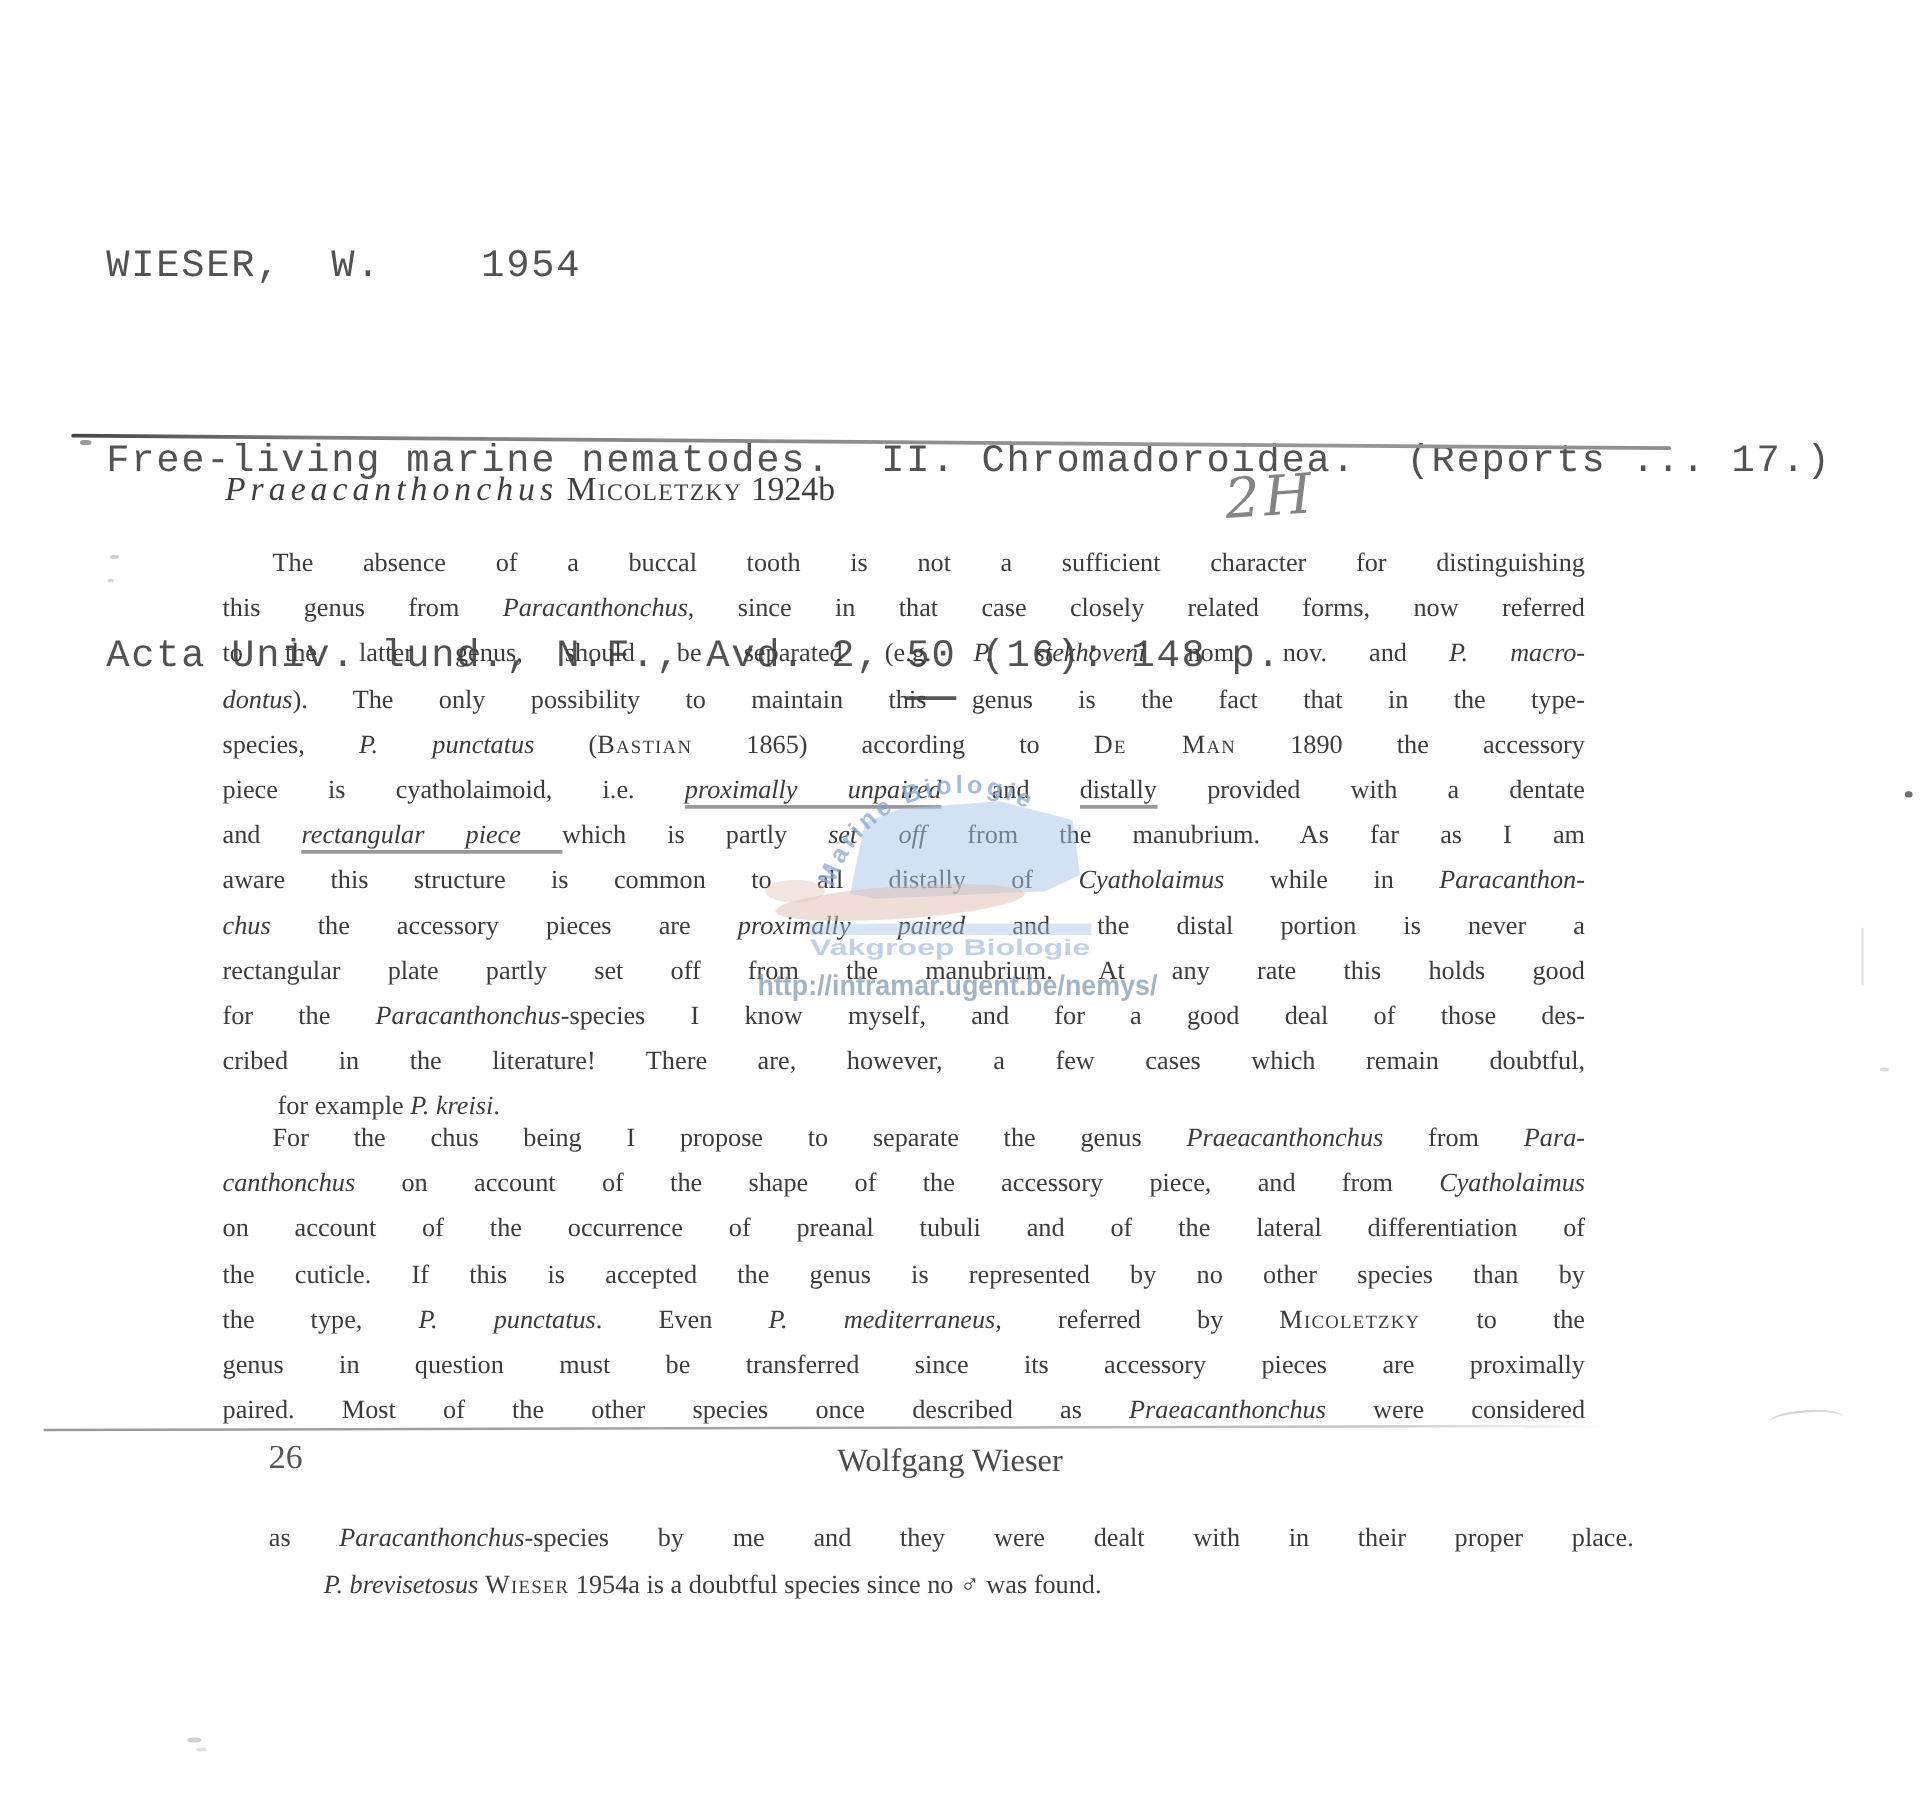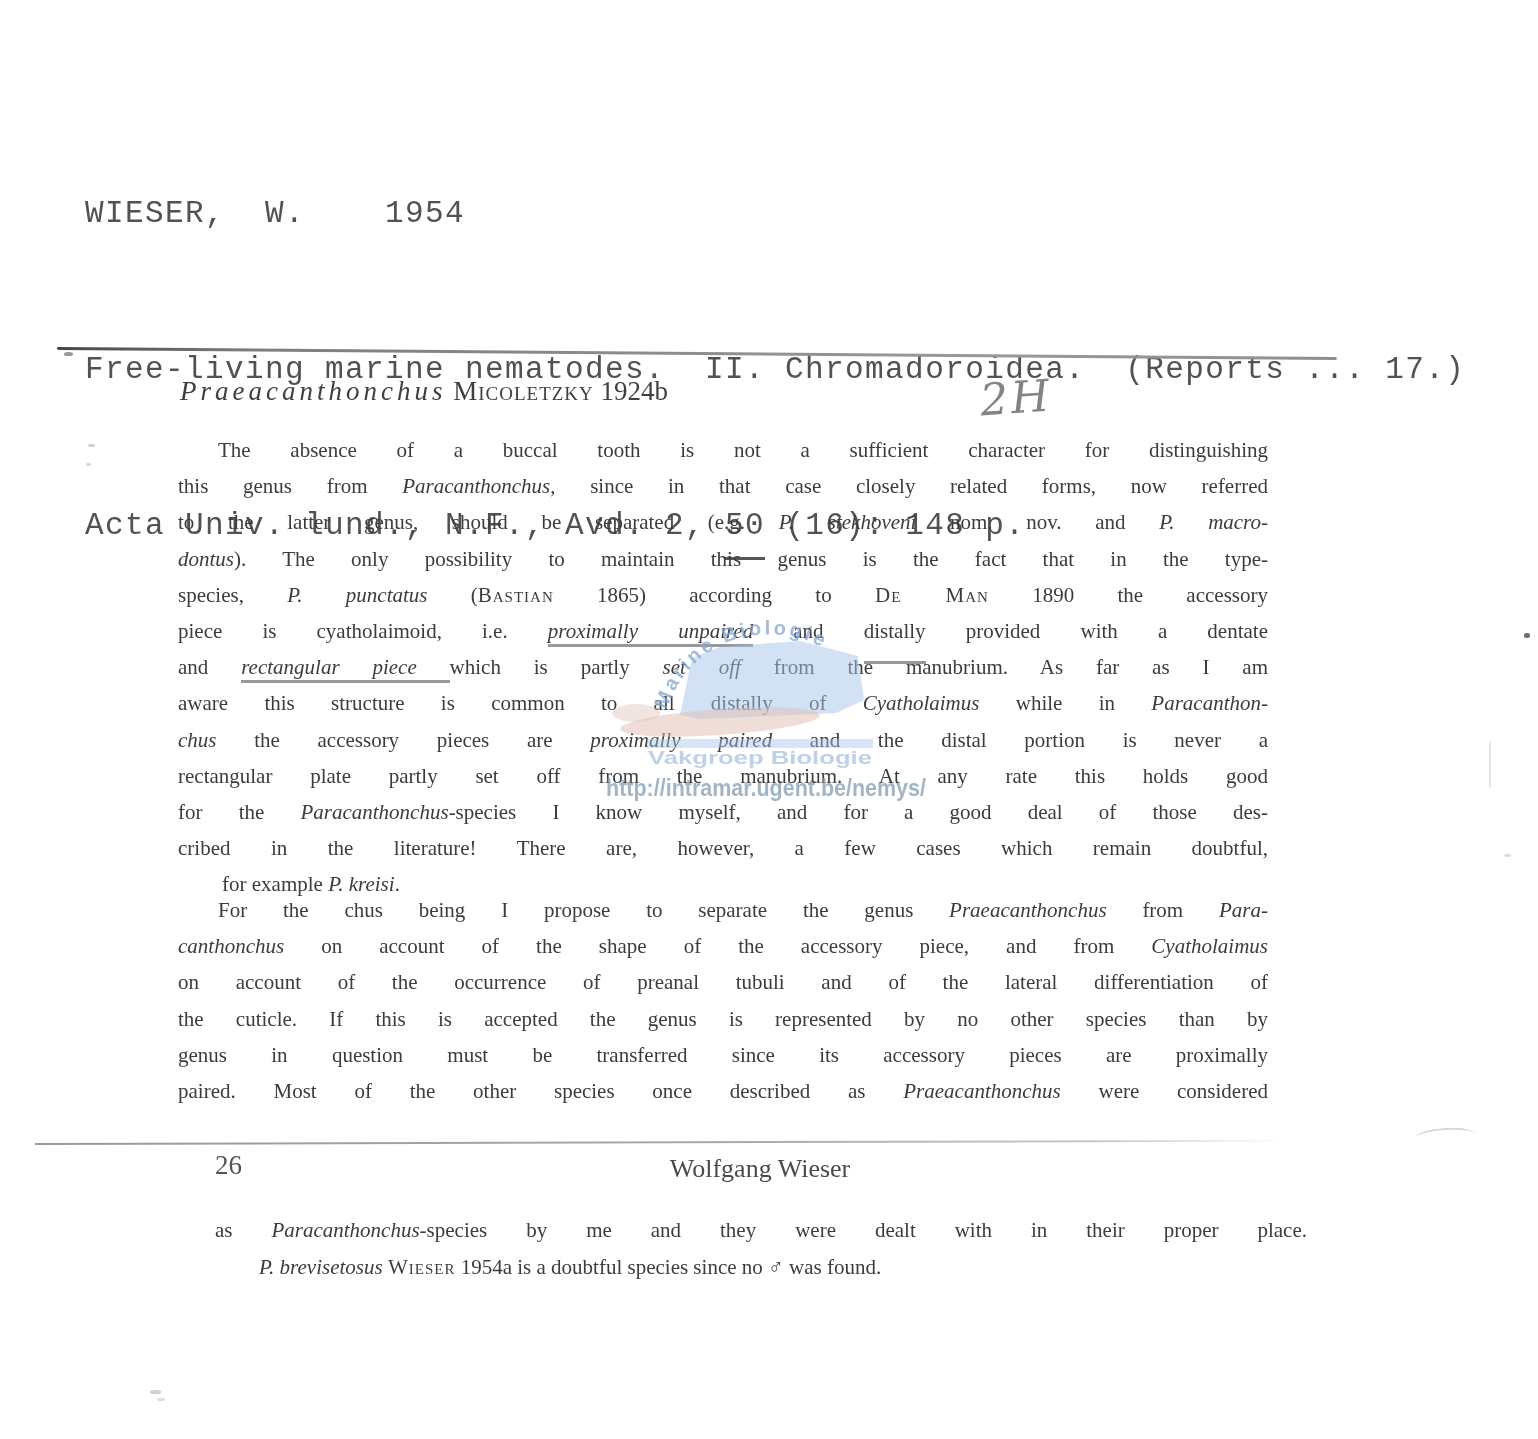--- a/index.html
+++ b/index.html
@@ -48,21 +48,21 @@
   .para .line{line-height:36.2px;text-align:justify;text-align-last:justify;}
   .para .line.last{text-align-last:left;margin-left:44px;}
   .indent-first .line:first-child{text-indent:40px;}
   .p1{left:178px;top:432px;width:1090px;}
   .p2{left:178px;top:892px;width:1090px;}
   .p3{left:215px;top:1212px;width:1092px;}
   .p3 .line{line-height:36.5px;}
   .s-i{font-style:italic;}
   .s-sc{font-variant:small-caps;letter-spacing:1px;}
   .s-it{font-style:italic;letter-spacing:4px;}
-  .s-u{border-bottom:3px solid rgba(128,128,128,0.8);padding-bottom:18px;}
+  .s-u{border-bottom:3px solid rgba(128,128,128,0.8);padding-bottom:1px;}
   .s-iu{font-style:italic;border-bottom:3px solid rgba(128,128,128,0.8);padding-bottom:1px;}
   
   .pg-header{position:absolute;left:215px;top:1150px;width:1090px;height:34px;}
   .pg-number{position:absolute;left:0;top:0;font-size:27px;color:#555;}
   .pg-title{position:absolute;left:50%;top:4px;transform:translateX(-50%);
     font-size:26px;color:#4a4a4a;white-space:nowrap;}
   
   .watermark{position:absolute;left:588px;top:612px;z-index:6;pointer-events:none;}
   .txt-layer{position:relative;z-index:2;}
 </style>
@@ -94,20 +94,21 @@
       <div class="line"><span>rectangular plate partly set off from the manubrium. At any rate this holds good</span></div>
       <div class="line"><span>for the </span><span class="s-i">Paracanthonchus</span><span>-species I know myself, and for a good deal of those des-</span></div>
       <div class="line"><span>cribed in the literature! There are, however, a few cases which remain doubtful,</span></div>
       <div class="line last"><span>for example </span><span class="s-i">P. kreisi</span><span>.</span></div>
     </div>
   <div class="para p2 indent-first">
       <div class="line"><span>For the chus being I propose to separate the genus </span><span class="s-i">Praeacanthonchus</span><span> from </span><span class="s-i">Para-</span></div>
       <div class="line"><span class="s-i">canthonchus</span><span> on account of the shape of the accessory piece, and from </span><span class="s-i">Cyatholaimus</span></div>
       <div class="line"><span>on account of the occurrence of preanal tubuli and of the lateral differentiation of</span></div>
       <div class="line"><span>the cuticle. If this is accepted the genus is represented by no other species than by</span></div>
+      <div class="line"><span>the type, </span><span class="s-i">P. punctatus</span><span>. Even </span><span class="s-i">P. mediterraneus</span><span>, referred by </span><span class="s-sc">Micoletzky</span><span> to the</span></div>
       <div class="line"><span>genus in question must be transferred since its accessory pieces are proximally</span></div>
       <div class="line"><span>paired. Most of the other species once described as </span><span class="s-i">Praeacanthonchus</span><span> were considered</span></div>
     </div>
 
   <div class="pg-header">
     <span class="pg-number">26</span>
     <span class="pg-title">Wolfgang Wieser</span>
   </div>
 
   <div class="para p3">

